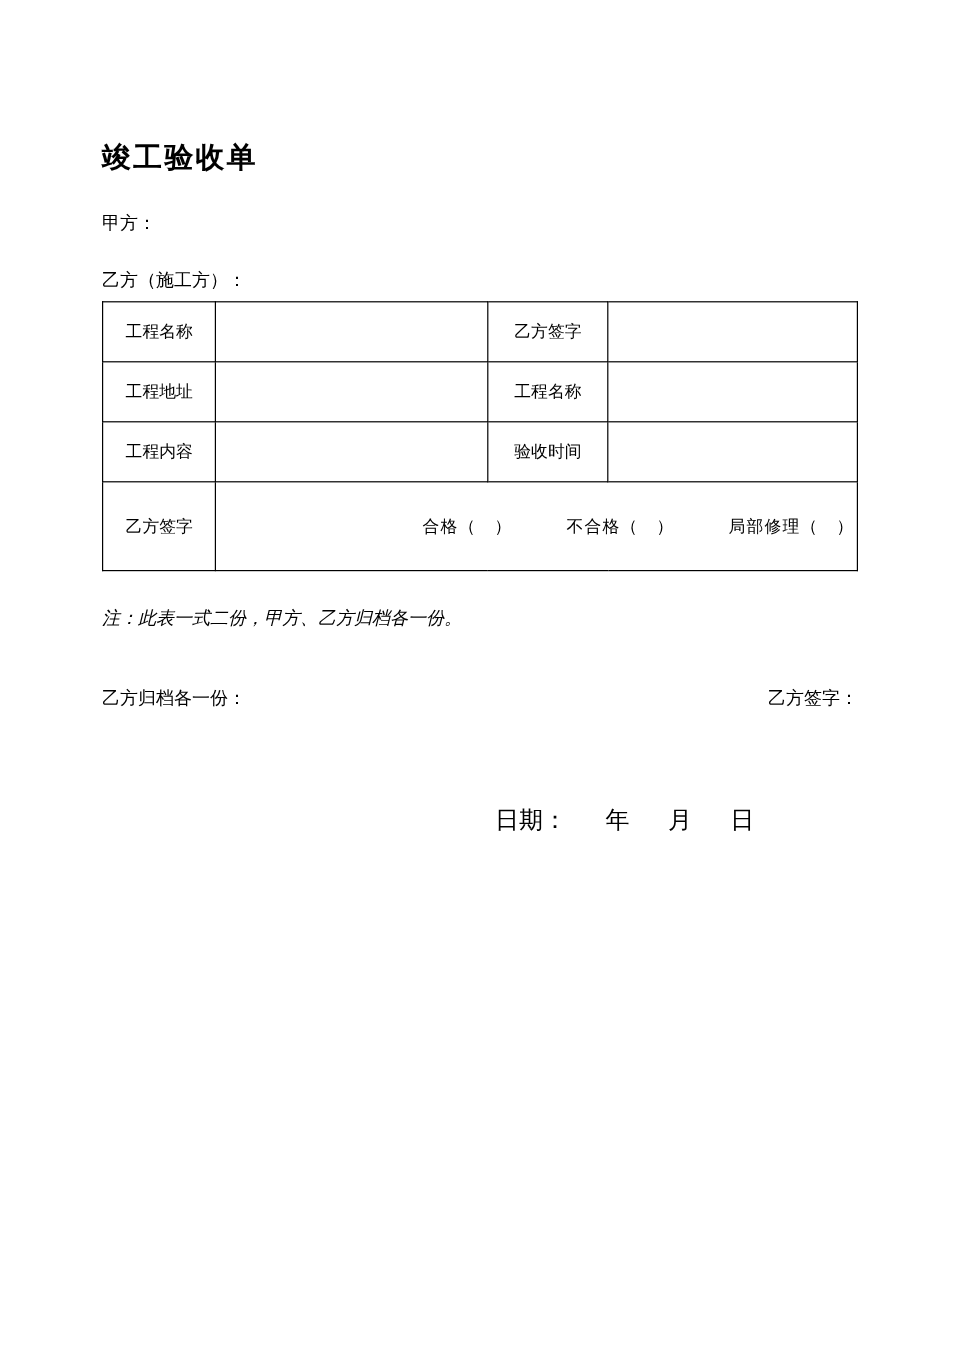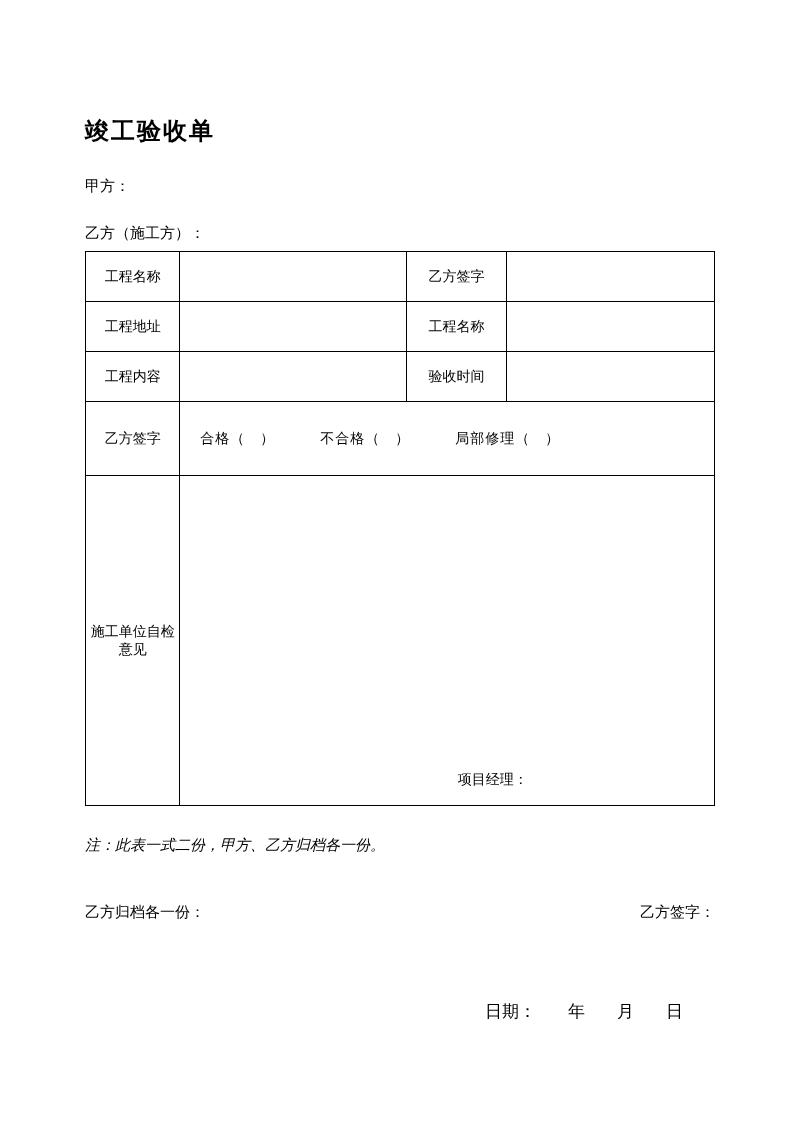--- a/index.html
+++ b/index.html
@@ -42,21 +42,21 @@
       padding: 2px;
     }
     .col1 { width: 15%; }
     .col2 { width: 36%; }
     .col3 { width: 16%; }
     .col4 { width: 33%; }
     .row-small { height: 50px; }
     .row-inspect { height: 74px; }
     .row-big { height: 330px; }
     .inspect-content {
-      text-align: left;
+      text-align: right;
       padding-left: 20px;
       letter-spacing: 1px;
     }
     .self-check-cell {
       position: relative;
       vertical-align: bottom;
     }
     .pm-label {
       position: absolute;
       bottom: 16px;
@@ -75,23 +75,22 @@
     }
     .sign-left {
       width: 52%;
     }
     .sign-right {
       width: 48%;
       text-align: right;
     }
     .date-row {
       margin-top: 78px;
-      font-size: 17px;
+      font-size: 20px;
       padding-left: 52%;
-      text-align: right;
     }
     .date-row span {
       margin-right: 32px;
     }
   </style>
 </head>
 <body>
 
 <div class="title">竣工验收单</div>
 
@@ -115,26 +114,20 @@
   <tr class="row-small">
     <td>工程内容</td>
     <td></td>
     <td>验收时间</td>
     <td></td>
   </tr>
   <tr class="row-inspect">
     <td>乙方签字</td>
     <td colspan="3" class="inspect-content">合格（　）　　　不合格（　）　　　局部修理（　）</td>
   </tr>
-  <tr class="row-big">
-    <td>施工单位自检意见</td>
-    <td colspan="3" class="self-check-cell">
-      <div class="pm-label">项目经理：</div>
-    </td>
-  </tr>
 </tbody>
   </table>
 
 <div class="note">注：此表一式二份，甲方、乙方归档各一份。</div>
 
 <div class="sign-row">
   <div class="sign-left">乙方归档各一份：</div>
   <div class="sign-right">乙方签字：</div>
 </div>
 

